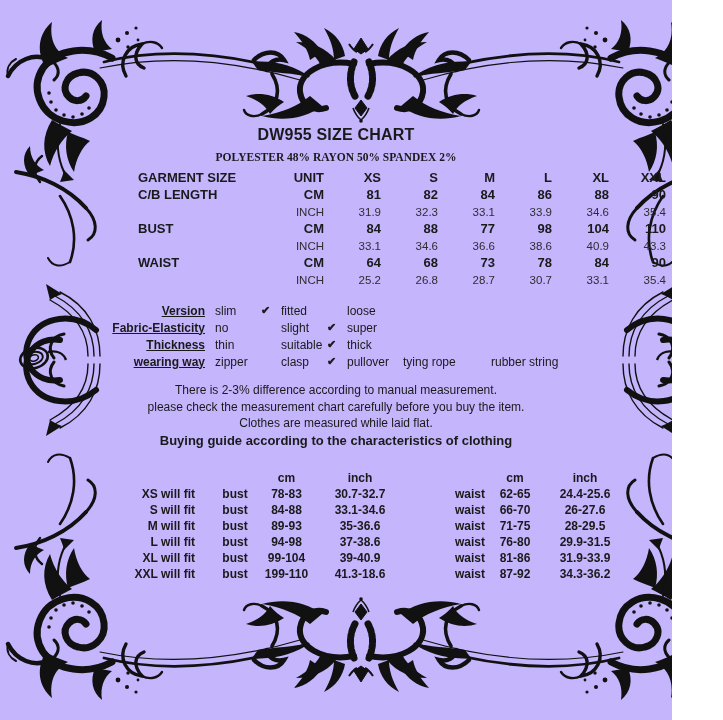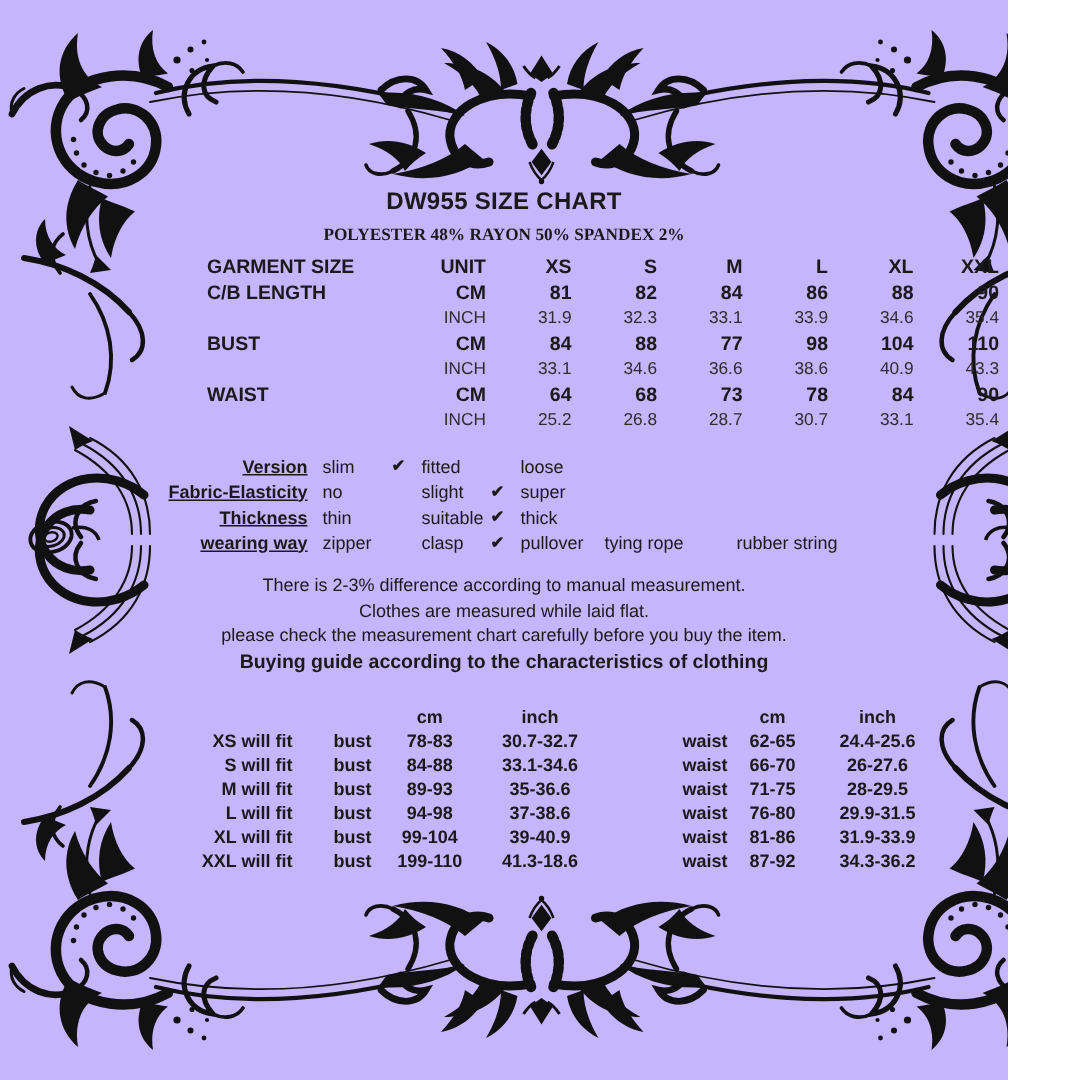--- a/index.html
+++ b/index.html
@@ -253,22 +253,22 @@
       <span>clasp</span>
       <span class="chk">✔</span>
       <span>pullover</span>
       <span>tying rope</span>
       <span>rubber string</span>
     </div>
   </div>
 
   <div class="abs center notes">
     <div>There is 2-3% difference according to manual measurement.</div>
+    <div>please check the measurement chart carefully before you buy the item.</div>
     <div>Clothes are measured while laid flat.</div>
-    <div>please check the measurement chart carefully before you buy the item.</div>
   </div>
   <div class="abs center guide">Buying guide according to the characteristics of clothing</div>
 
   <div class="abs fit-table">
     <div class="grow">
       <span></span>
         <span></span>
         <span></span>
       <span class="ct">cm</span>
       <span class="ct">inch</span>

